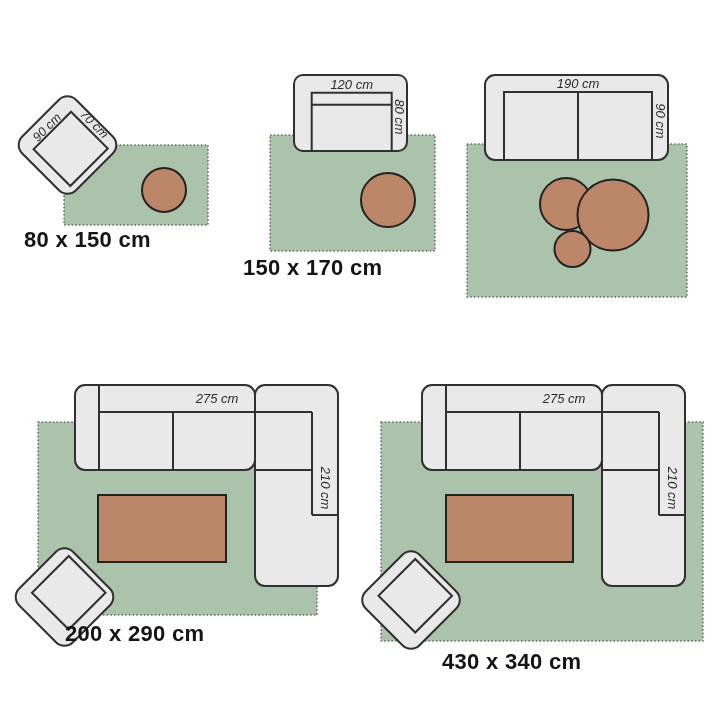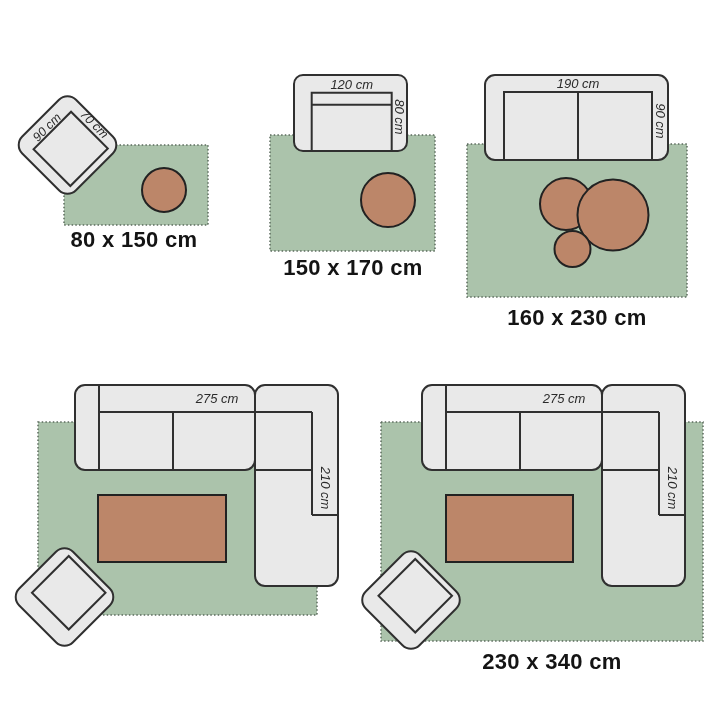--- a/index.html
+++ b/index.html
@@ -42,21 +42,20 @@
     font-style:italic;
     font-size:13px;
     fill:var(--dim-text,#2a2a2a);
     text-anchor:middle;
     dominant-baseline:central;
   }
   .dim-sm{font-size:12.5px;}
   .size-label{
     position:absolute;
     width:220px;
-    text-align:center;
     font-weight:bold;
     font-size:22px;
     letter-spacing:0.3px;
     color:var(--text,#141414);
     white-space:nowrap;
   }
 </style>
 </head>
 <body>
 
@@ -140,16 +139,16 @@
       <g transform="translate(411,600) rotate(45)">
         <rect class="furn" x="-38" y="-38" width="76" height="76" rx="12"></rect>
         <rect class="seat" x="-26" y="-32" width="52" height="52"></rect>
       </g>
     </g>
 
   </svg>
 
   <div class="size-label" style="left:24px;top:227px;">80 x 150 cm</div>
   <div class="size-label" style="left:243px;top:255px;">150 x 170 cm</div>
-  <div class="size-label" style="left:467px;top:305px;">160 x 230 cm</div>
-  <div class="size-label" style="left:442px;top:649px;">230 x 340 cm</div>
+  <div class="size-label" style="left:65px;top:621px;">200 x 290 cm</div>
+  <div class="size-label" style="left:442px;top:649px;">430 x 340 cm</div>
 
 </div>
 
 </body></html>

